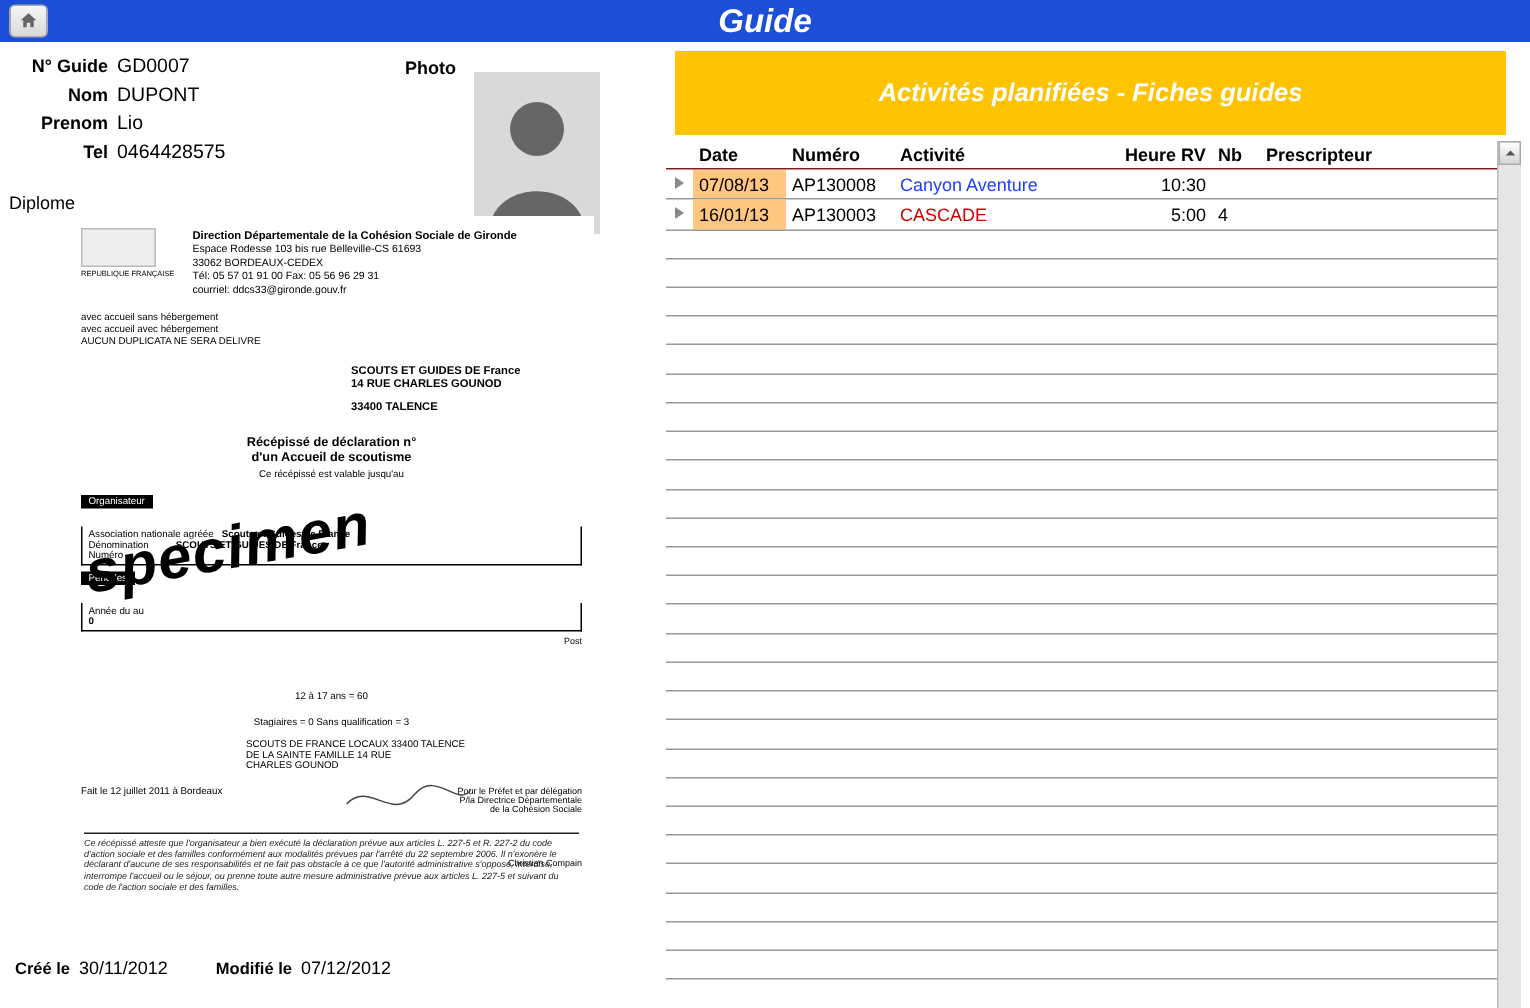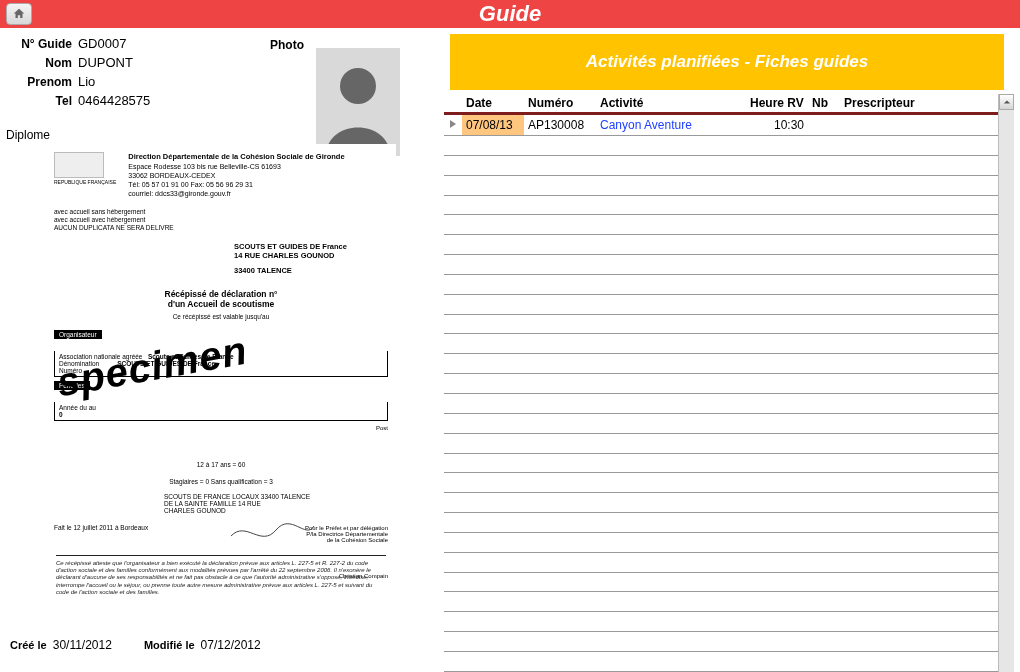--- a/index.html
+++ b/index.html
@@ -7,21 +7,21 @@
     margin: 0;
     padding: 0;
     font-family: Arial, Helvetica, sans-serif;
     font-size: 13px;
     background: #fff;
     width: 1020px;
     height: 672px;
     overflow: hidden;
   }
   .header {
-    background: #ef4444;
+    background: #1d4ed8;
     height: 28px;
     display: flex;
     align-items: center;
     position: relative;
   }
   .home-btn {
     width: 26px;
     height: 22px;
     background: linear-gradient(#f5f5f5,#d8d8d8);
     border: 1px solid #aaa;
@@ -193,21 +193,21 @@
     flex: 1;
     border-collapse: collapse;
     table-layout: fixed;
     width: 100%;
   }
   .grid th {
     text-align: left;
     font-size: 12px;
     font-weight: bold;
     padding: 2px 4px;
-    border-bottom: 3px solid #7f1d1d;
+    border-bottom: 1px solid #7f1d1d;
     background: #fff;
   }
   .grid td {
     padding: 2px 4px;
     border-bottom: 1px solid #999;
     height: 18px;
     font-size: 12px;
     white-space: nowrap;
     overflow: hidden;
   }
@@ -382,20 +382,31 @@
               <td class="arrow-cell"><svg viewBox="0 0 10 10">
                   <path fill="#888" d="M2 1 L8 5 L2 9 Z"></path>
                 </svg></td>
               <td class="col-date date-cell">07/08/13</td>
               <td class="col-num">AP130008</td>
               <td class="col-act act-blue">Canyon Aventure</td>
               <td class="col-heure">10:30</td>
               <td class="col-nb"></td>
               <td class="col-pres"></td>
             </tr>
+            <tr class="datarow">
+              <td class="arrow-cell"><svg viewBox="0 0 10 10">
+                  <path fill="#888" d="M2 1 L8 5 L2 9 Z"></path>
+                </svg></td>
+              <td class="col-date date-cell">16/01/13</td>
+              <td class="col-num">AP130003</td>
+              <td class="col-act act-red">CASCADE</td>
+              <td class="col-heure">5:00</td>
+              <td class="col-nb">4</td>
+              <td class="col-pres"></td>
+            </tr>
             <tr>
               <td class="arrow-cell"></td>
               <td class="col-date"></td>
               <td class="col-num"></td>
               <td class="col-act"></td>
               <td class="col-heure"></td>
               <td class="col-nb"></td>
               <td class="col-pres"></td>
             </tr>
             <tr>

